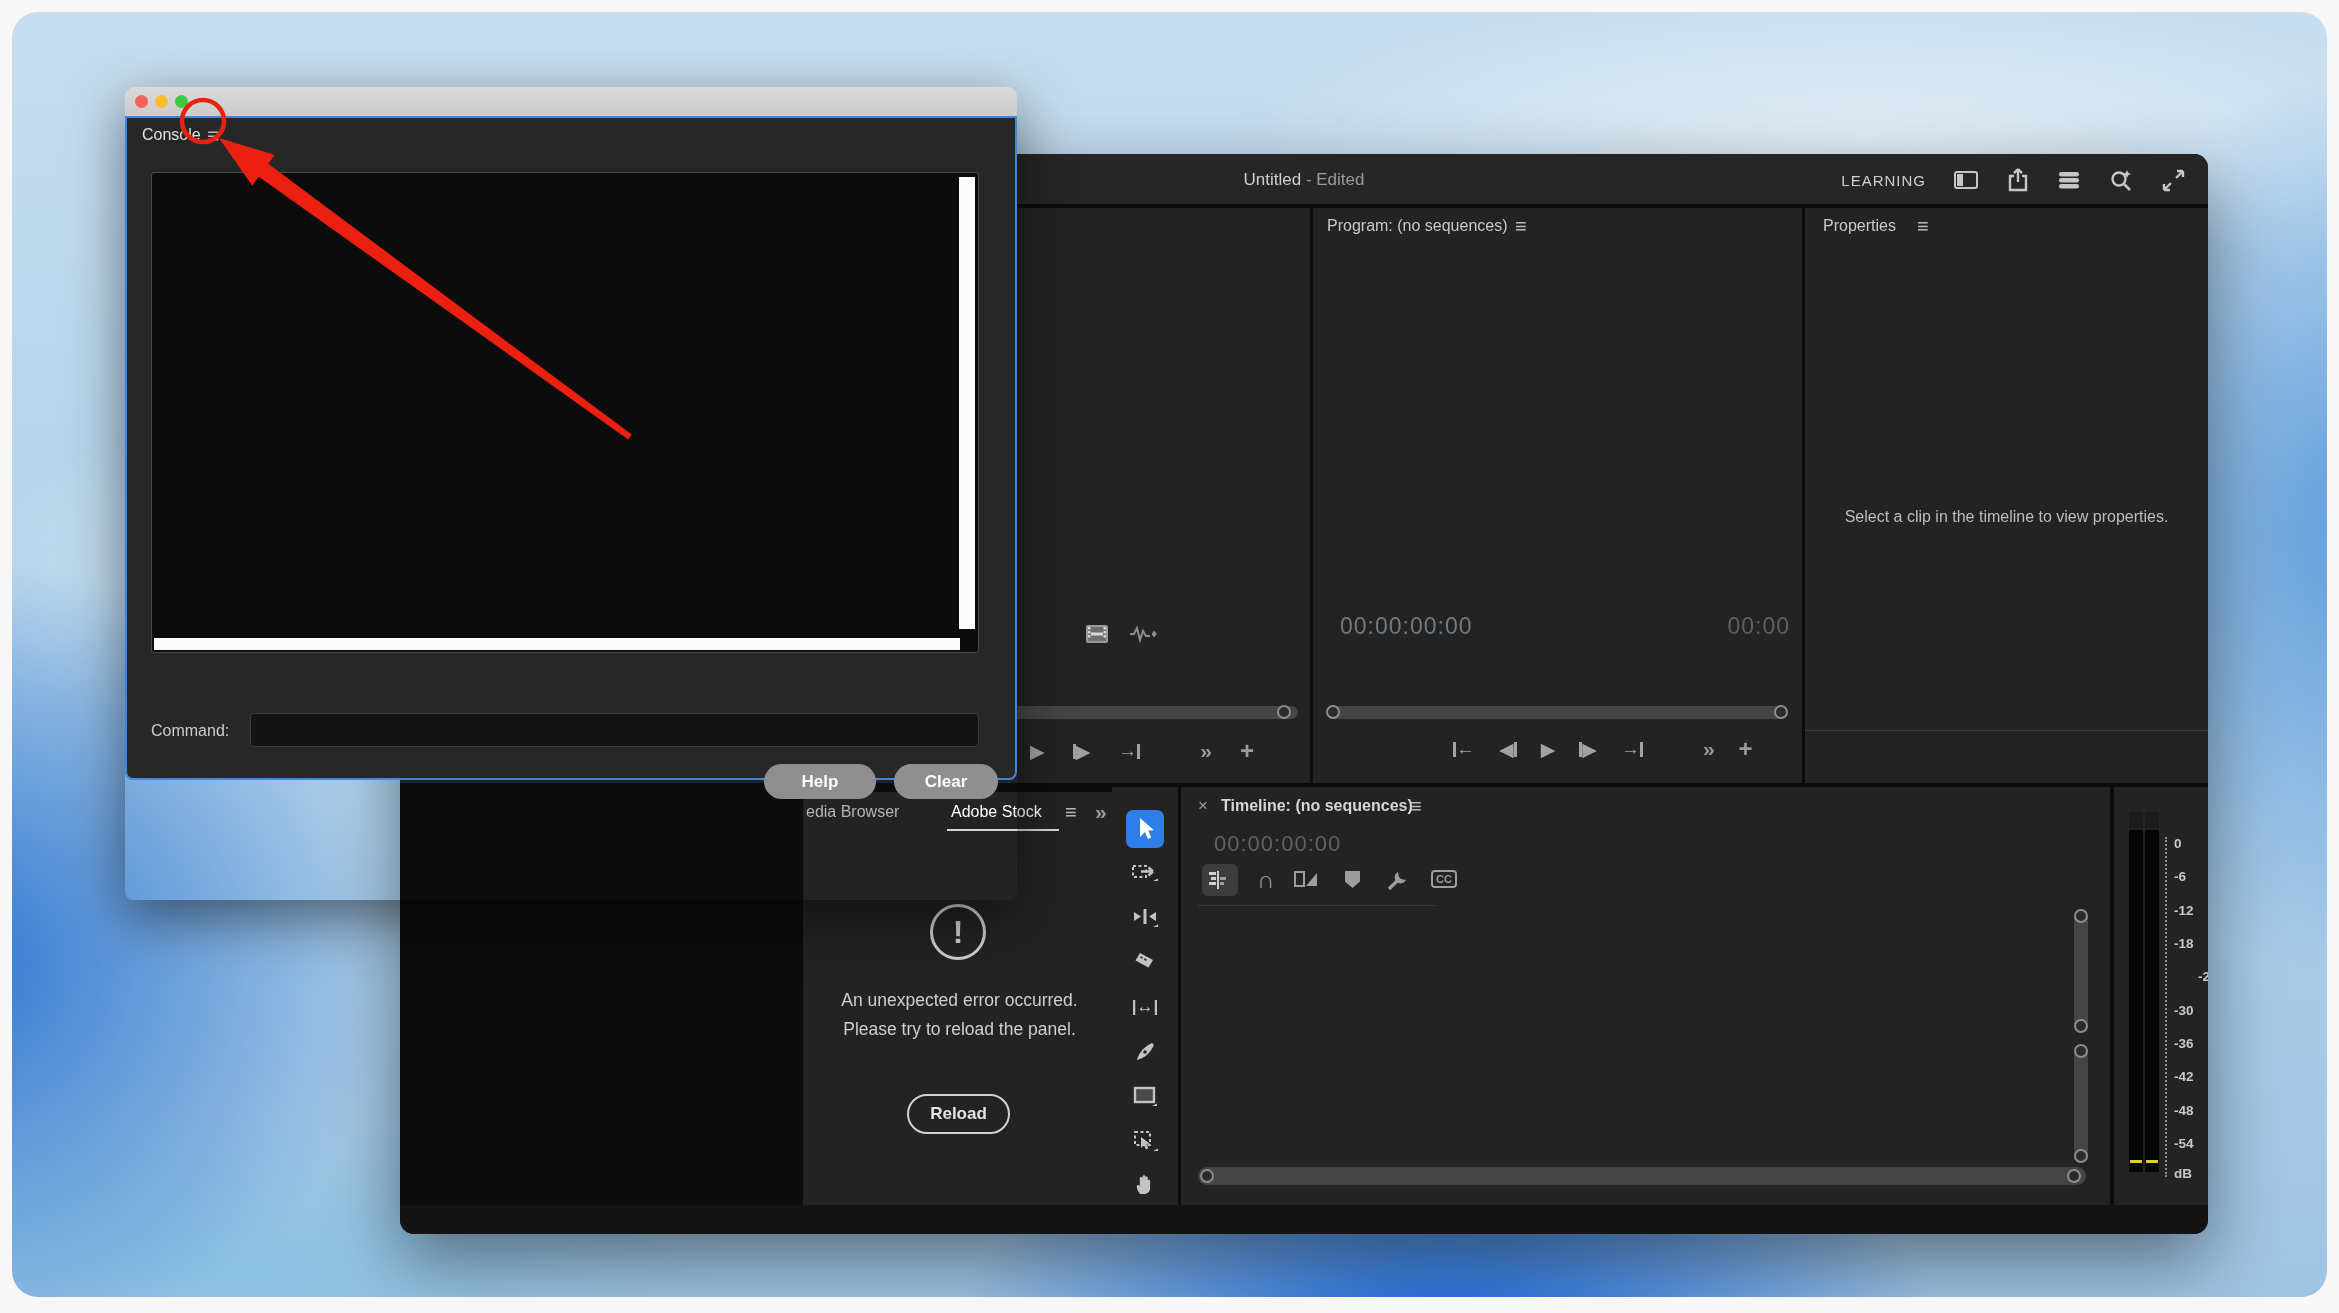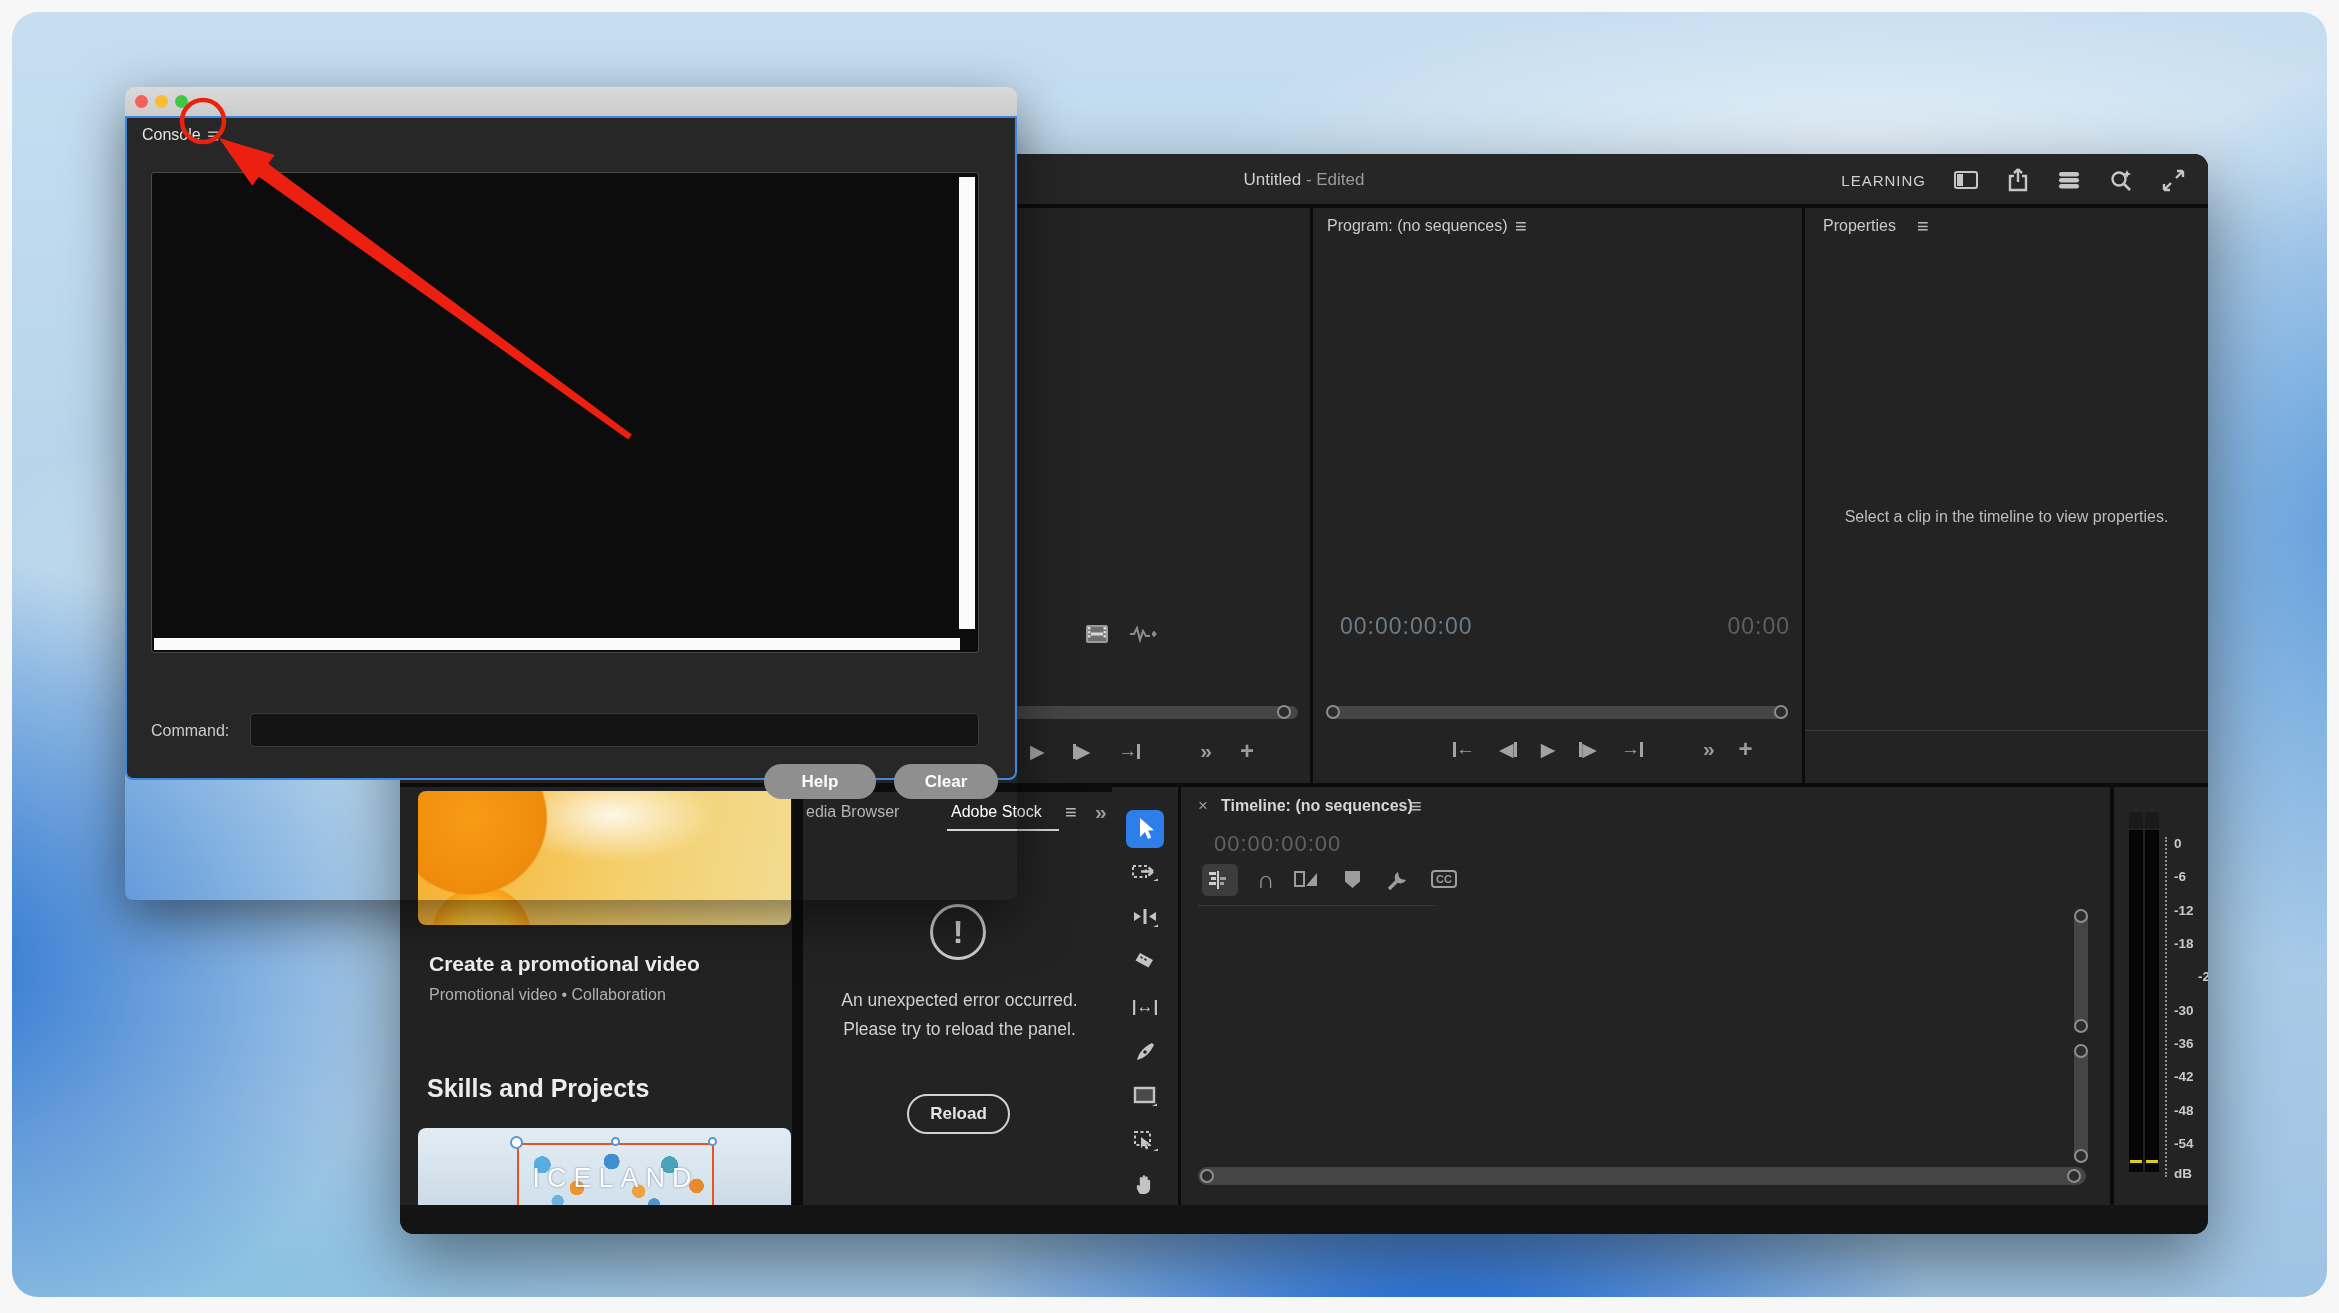--- a/index.html
+++ b/index.html
@@ -214,34 +214,20 @@
 
     <div class="panel" style="left:1405px;top:54px;width:403px;height:575px;">
       <div class="phead">
         <span style="position:absolute;left:18px;top:9px;">Properties</span>
         <span class="ham" style="position:absolute;left:112px;top:8px;">≡</span>
       </div>
       <div style="position:absolute;left:0;top:300px;width:100%;text-align:center;font-size:16px;color:#bdbdbd;">Select a clip in the timeline to view properties.</div>
       <div class="divline" style="left:0;top:522px;width:100%;"></div>
     </div>
 
-    <div class="panel" style="left:0;top:633px;width:392px;height:418px;background:#222222;">
-      <div class="orangecard"></div>
-      <div style="position:absolute;left:29px;top:165px;font-size:21px;font-weight:bold;color:#f0f0f0;">Create a promotional video</div>
-      <div style="position:absolute;left:29px;top:199px;font-size:16px;color:#b0b0b0;">Promotional video  •  Collaboration</div>
-      <div style="position:absolute;left:27px;top:287px;font-size:25px;font-weight:bold;color:#ededed;">Skills and Projects</div>
-      <div class="icecard">
-        <div class="icebox">
-          <div style="position:absolute;left:0;top:18px;width:100%;text-align:center;font-size:27px;letter-spacing:7px;color:#ffffff;text-shadow:0 0 2px rgba(60,90,120,.8);">ICELAND</div>
-        </div>
-        <div class="handle" style="left:92px;top:8px;width:13px;height:13px;"></div>
-        <div class="handle" style="left:193px;top:9px;"></div>
-        <div class="handle" style="left:290px;top:9px;"></div>
-      </div>
-    </div>
 
     <div class="panel" style="left:396px;top:638px;width:313px;height:418px;margin-left:7px;">
       <span class="tabtxt" style="position:absolute;left:3px;top:11px;">edia Browser</span>
       <span class="tabactive" style="position:absolute;left:148px;top:11px;">Adobe Stock</span>
       <span class="ham" style="position:absolute;left:262px;top:10px;">≡</span>
       <span class="chev" style="position:absolute;left:292px;top:8px;">»</span>
       <div style="position:absolute;left:144px;top:37px;width:112px;height:2px;background:#d6d6d6;"></div>
       <div class="errcircle" style="left:127px;top:112px;">!</div>
       <div class="errline" style="top:198px;text-align:center;">An unexpected error occurred.</div>
       <div class="errline" style="top:227px;">Please try to reload the panel.</div>

